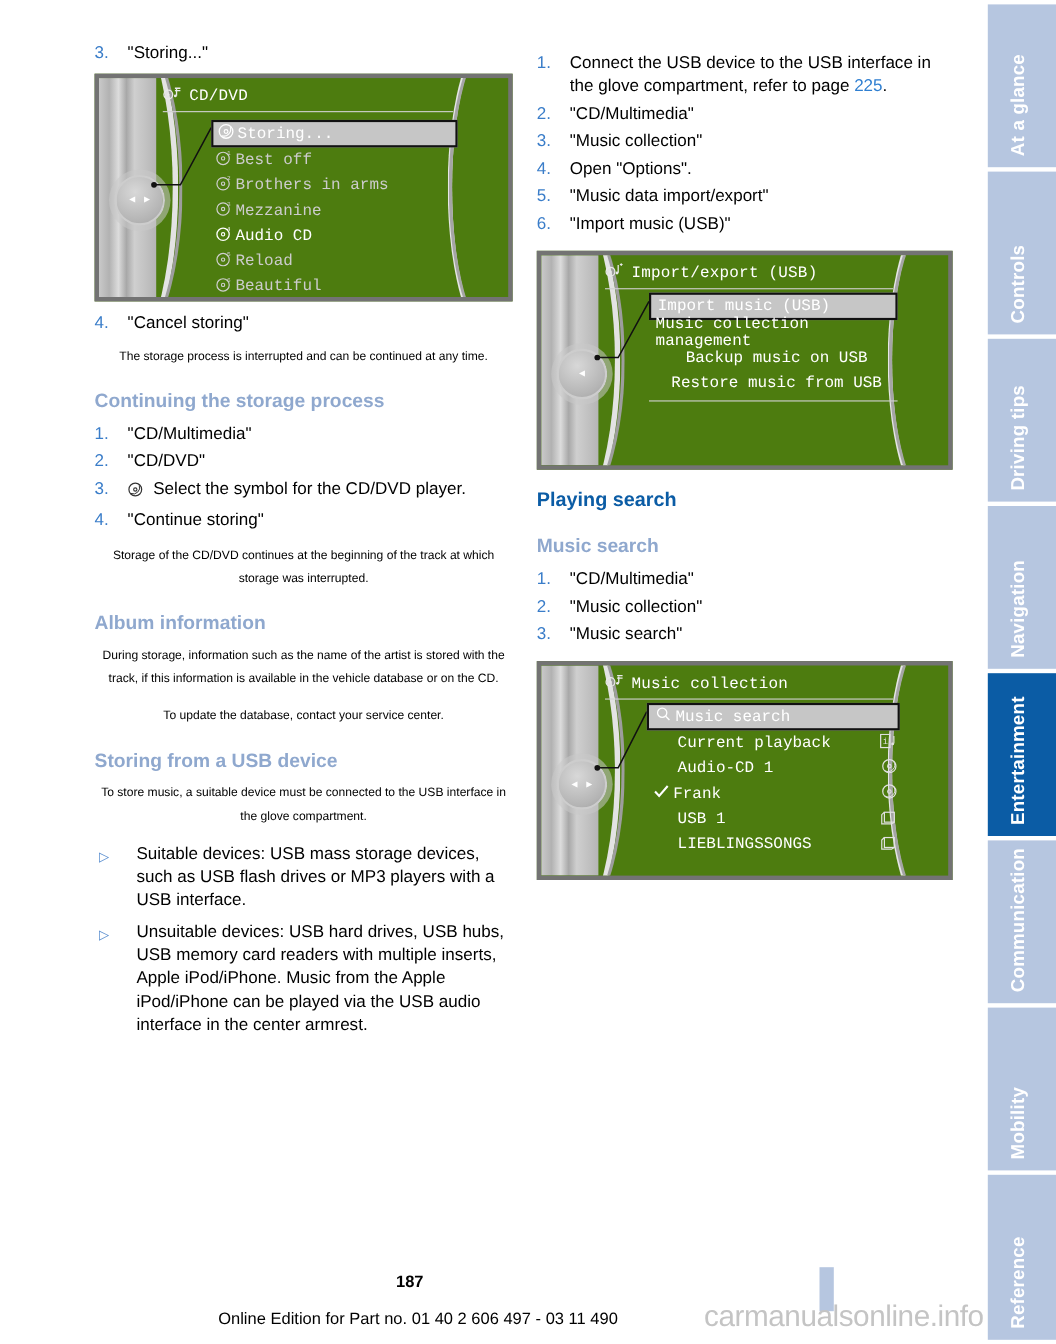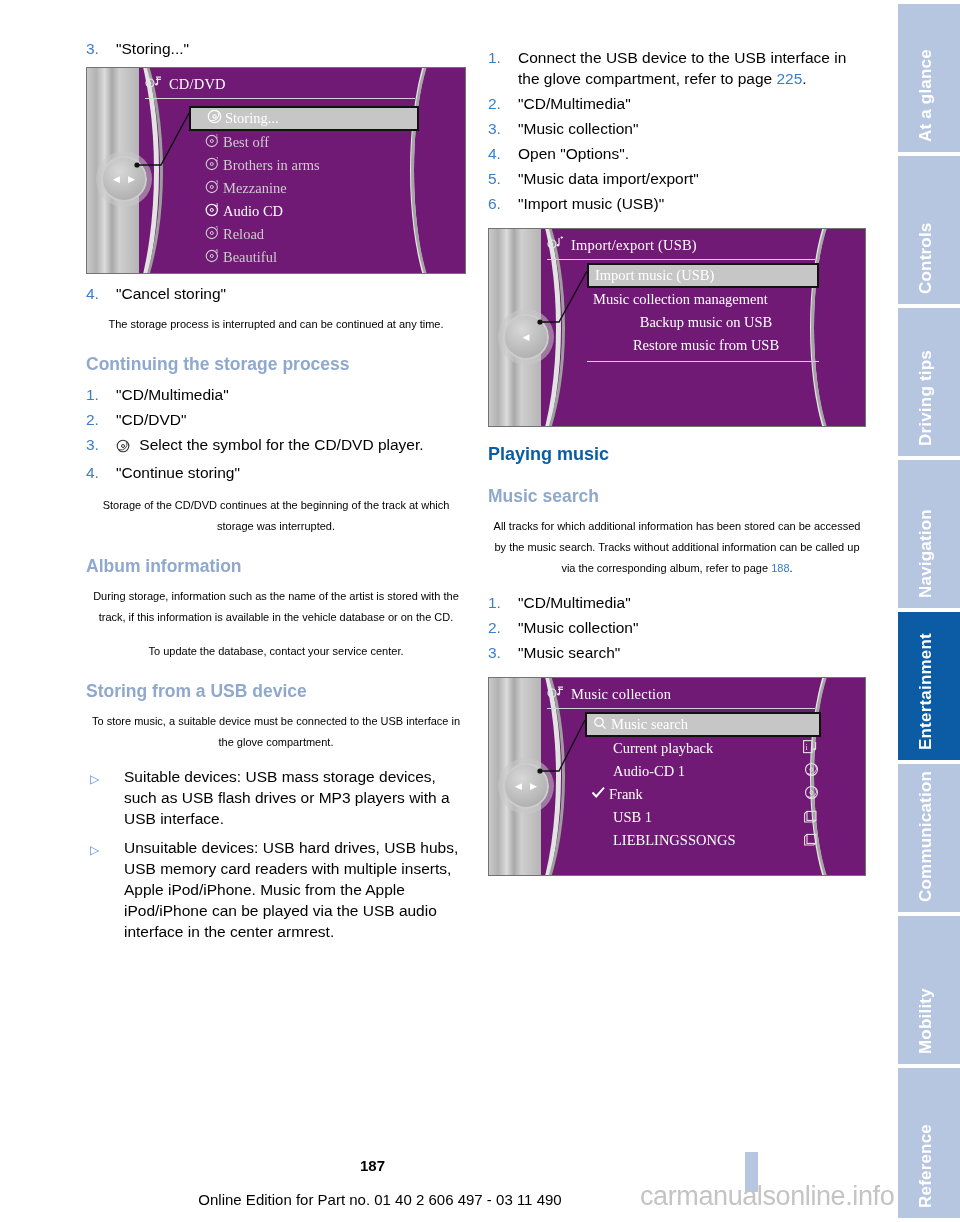--- a/index.html
+++ b/index.html
@@ -80,24 +80,24 @@
   .pgref { color:#2f7fd1; }
 
   .inline-cd {
     display:inline-block; vertical-align:-3px; margin-right:4px;
   }
 
   
   .idrive {
     position:relative;
     width:100%;
-    background:#701a75;
-    border:1px solid #737373;
+    background:#4d7c0f;
+    border:4px solid #737373;
     overflow:hidden;
-    font-family:Liberation Serif, serif;
+    font-family:Liberation Mono, monospace;
   }
   .idrive .bezel {
     position:absolute; left:0; top:0; bottom:0; width:52px;
     background:linear-gradient(90deg,#c9c9c9 0%,#b2b2b2 18%,#dcdcdc 34%,#a8a8a8 48%,#cfcfcf 62%,#b5b5b5 100%);
   }
   .idrive .arcL {
     position:absolute; left:-58px; top:-40%; width:130px; height:180%;
     border-radius:50%;
     border-right:5px solid #e3e3e3;
     border-top:5px solid transparent; border-bottom:5px solid transparent; border-left:5px solid transparent;
@@ -137,21 +137,21 @@
     display:flex; align-items:center; gap:7px;
   }
   .idrive .hr {
     position:absolute; left:58px; right:50px; top:30px;
     height:1px; background:#d2d2d2;
   }
 
   .idrive .menu { position:absolute; left:58px; right:46px; top:36px; }
   .idrive .row {
     height:23px; display:flex; align-items:center;
-    color:#cccccc; font-size:14.5px; padding-left:36px;
+    color:#cccccc; font-size:14.5px; padding-left:24px;
   }
   .idrive .row.bright { color:#ffffff; }
   .idrive .row.sel {
     background:#c6c6c6;
     border:2px solid #111111;
     color:#ffffff;
     height:25px;
   }
   .idrive .row .ico { width:22px; margin-left:-24px; display:inline-block; text-align:center; }
   .idrive .row .lbl { flex:1; }
@@ -435,24 +435,23 @@
         </div>
         <div class="row bright" style="padding-left:6px; justify-content:center;">
           <span>Restore music from USB</span>
         </div>
         <div style="height:1px;background:#d2d2d2;margin-top:4px;"></div>
       </div>
     </div>
 
     <div class="spacer-lg"></div>
 
-    <h1 class="sec-main">Playing music</h1>
+    <h1 class="sec-main">Playing search</h1>
     <h2 class="sec">Music search</h2>
 
-    <p class="body"><span>All tracks for which additional information has been stored can be accessed by the music search. Tracks without additional information can be called up via the corresponding album, refer to page </span><span class="pgref">188</span><span>.</span></p>
 
     <ol class="steps" style="margin-bottom:14px;">
       <li>
         <span class="num">1.</span>
         <span>"CD/Multimedia"</span>
       </li>
       <li>
         <span class="num">2.</span>
         <span>"Music collection"</span>
       </li>

